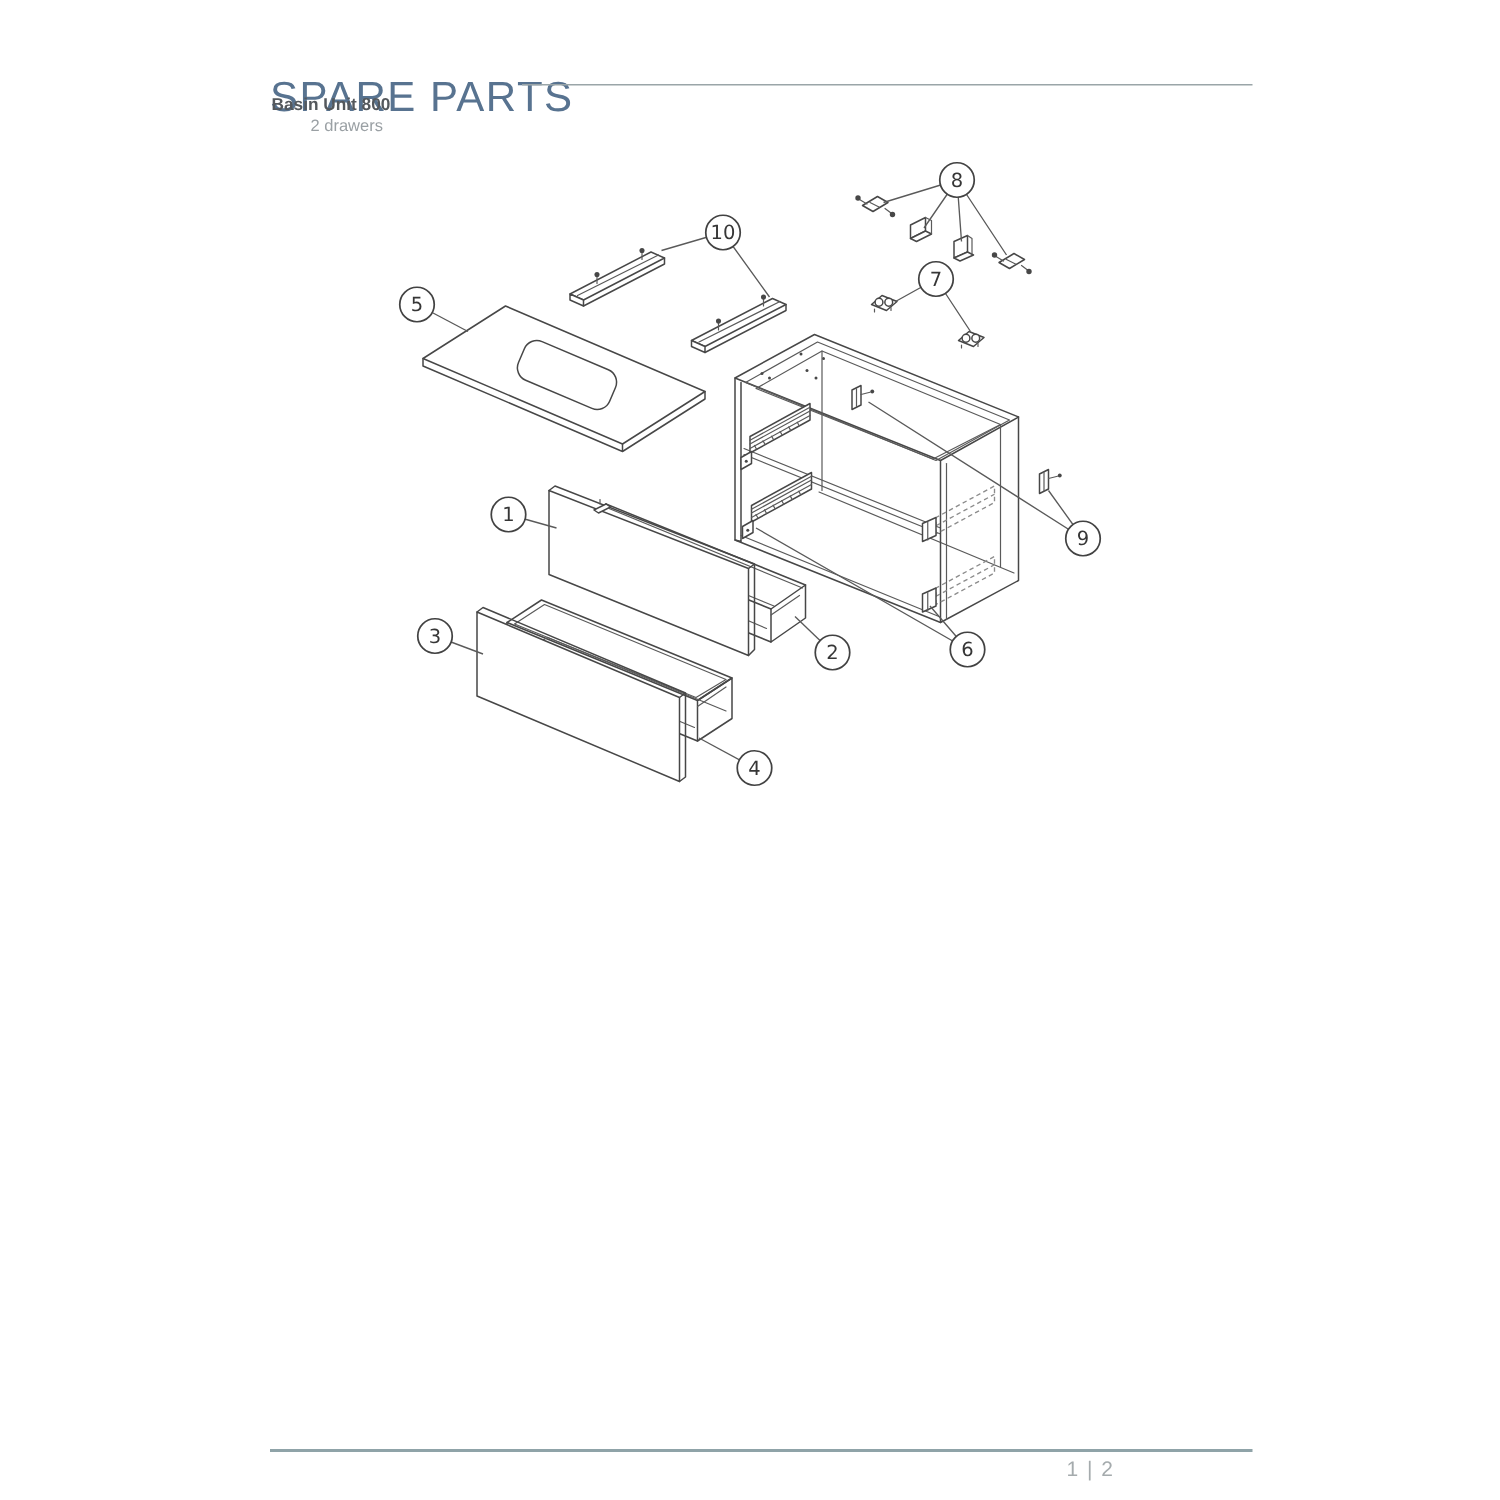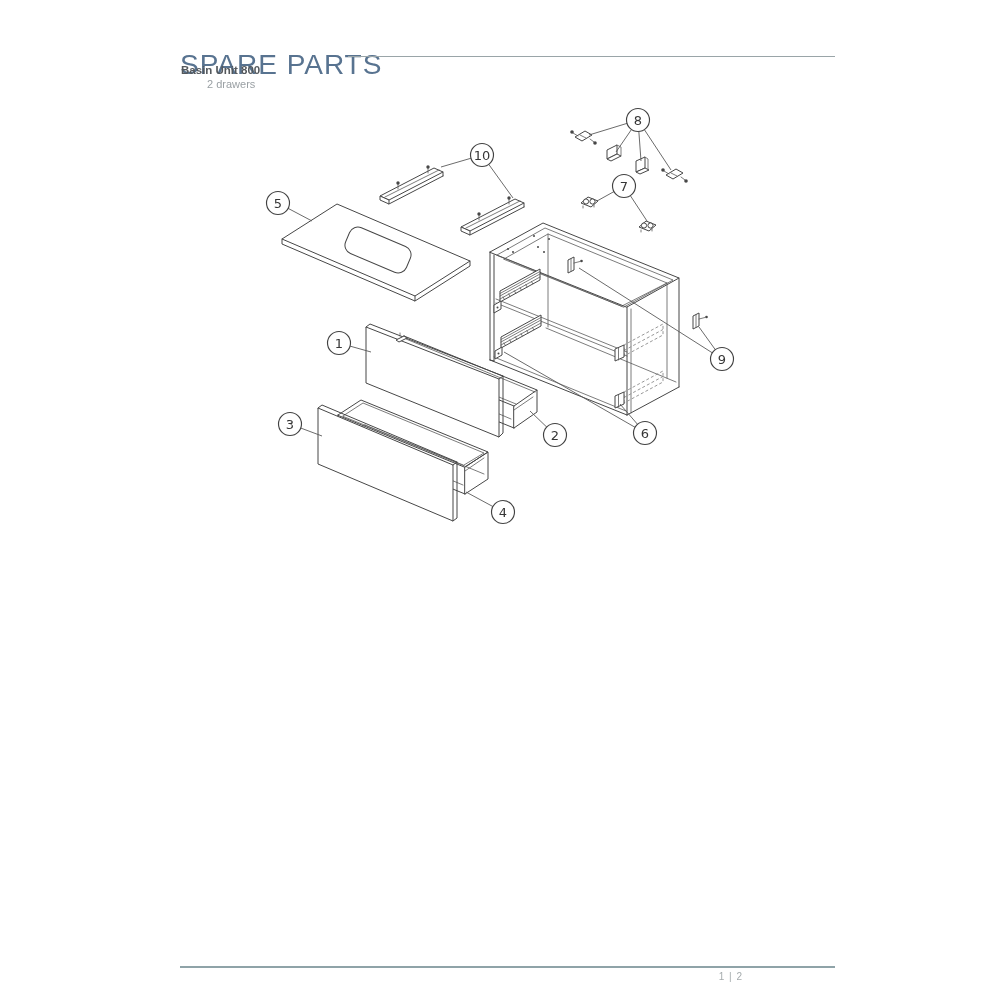--- a/index.html
+++ b/index.html
@@ -8,21 +8,21 @@
   
   .hdr-title{position:absolute;left:180px;top:30px;font-size:28px;font-weight:300;
              letter-spacing:1px;color:#587390;}
   .hdr-rule{position:absolute;left:348px;top:56px;width:487px;height:0;
             border-top:1.5px solid #9aa5a8;}
   .hdr-product{position:absolute;left:181px;top:64px;font-size:11.5px;font-weight:700;color:#54585c;}
   .hdr-variant{position:absolute;left:181px;top:78px;font-size:11px;color:#9aa0a4;margin-left:26px;}
   
   .ftr-rule{position:absolute;left:180px;top:966px;width:655px;height:0;
             border-top:2px solid #8fa3a8;}
-  .ftr-page{position:absolute;top:971px;right:170px;font-size:10px;color:#a5abad;letter-spacing:1px;text-align:center;}
+  .ftr-page{position:absolute;top:971px;right:170px;font-size:14px;color:#a5abad;letter-spacing:1px;text-align:center;}
   
   svg.diagram{position:absolute;left:0;top:0;}
   .ln{fill:none;stroke:#474747;stroke-width:1;stroke-linejoin:round;stroke-linecap:round;}
   .thin{fill:none;stroke:#5a5a5a;stroke-width:.8;stroke-linejoin:round;stroke-linecap:round;}
   .fw{fill:#fff;stroke:#474747;stroke-width:1;stroke-linejoin:round;}
   .dot{fill:#474747;stroke:none;}
   .dash{fill:none;stroke:#8c8c8c;stroke-width:.9;stroke-dasharray:3 2.2;stroke-linejoin:round;}
   .leader{fill:none;stroke:#5a5a5a;stroke-width:.9;}
   .co-c{fill:#fff;stroke:#424242;stroke-width:1.15;}
   .co-t{font-family:"DejaVu Sans",sans-serif;font-size:13px;fill:#363636;text-anchor:middle;}

